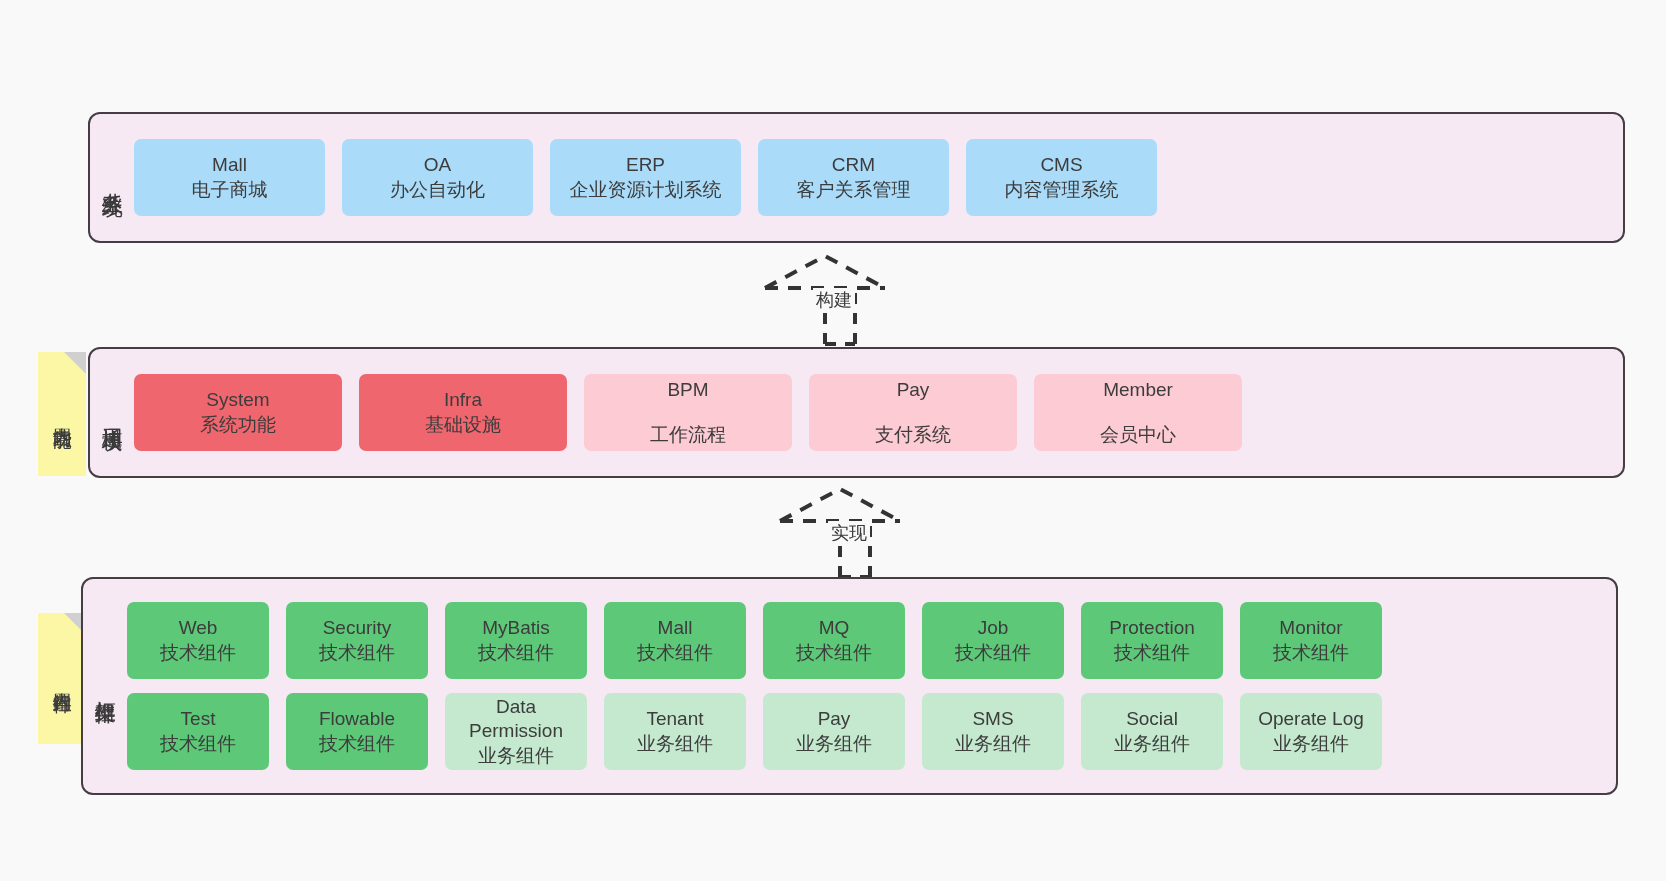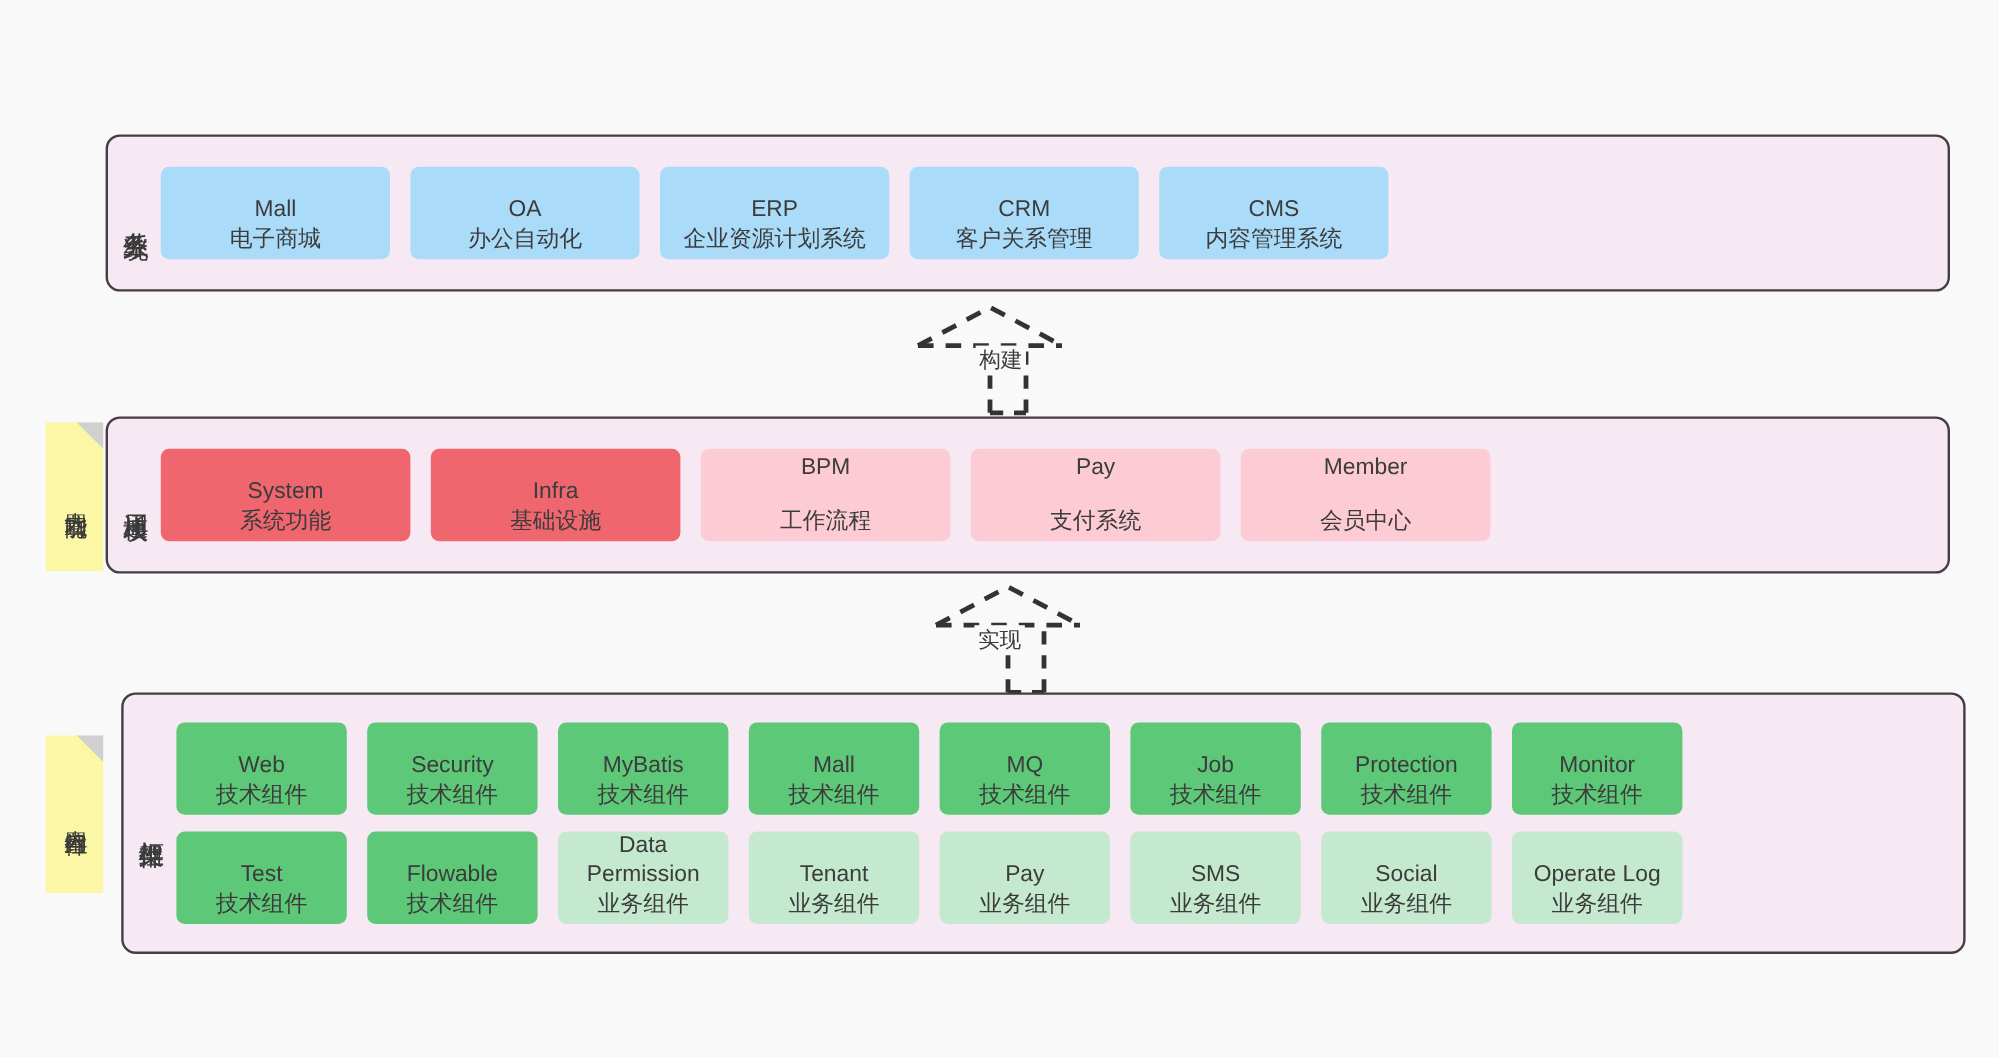--- a/index.html
+++ b/index.html
@@ -62,21 +62,21 @@
     justify-content: flex-start;
   }
 
   
   .node {
     box-sizing: border-box;
     border-radius: 7px;
     display: flex;
     flex-direction: column;
     align-items: center;
-    justify-content: flex-end;
+    justify-content: center;
     text-align: center;
     font-size: 19px;
     line-height: 1.28;
     color: #3c3c3c;
     padding: 4px 6px;
     overflow: hidden;
   }
   .node .en { white-space: nowrap; }
   .node .cn { white-space: nowrap; }
   .node.wrap .en { white-space: normal; }
@@ -96,21 +96,21 @@
 
   
   #layer-modules {
     left: 88px;  top: 347px;
     width: 1537px; height: 131px;
   }
   #layer-modules .node { width: 208px; height: 77px; }
 
   
   #layer-framework {
-    left: 101px;  top: 577px;
+    left: 81px;  top: 577px;
     width: 1537px; height: 218px;
   }
   #layer-framework .node { width: 142px; height: 77px; }
 
   
   .sticky {
     position: absolute;
     box-sizing: border-box;
     background: #fbf7a5;
     width: 48px;
@@ -149,21 +149,21 @@
   .arrow-group svg { display: block; }
   .arrow-label {
     position: absolute;
     font-size: 18px;
     color: #3a3a3a;
     background: #f9f9f9;
     padding: 0 3px;
     white-space: nowrap;
   }
   #arrow-build .arrow-label { left: 68px; top: 36px; }
-  #arrow-impl  .arrow-label { left: 52px; top: 36px; }
+  #arrow-impl  .arrow-label { left: 68px; top: 36px; }
 </style>
 </head>
 <body>
 
 <div class="canvas">
 
   <div class="layer" id="layer-business">
     <div class="layer-title">业务系统</div>
     <div class="layer-body">
       <div class="row">

